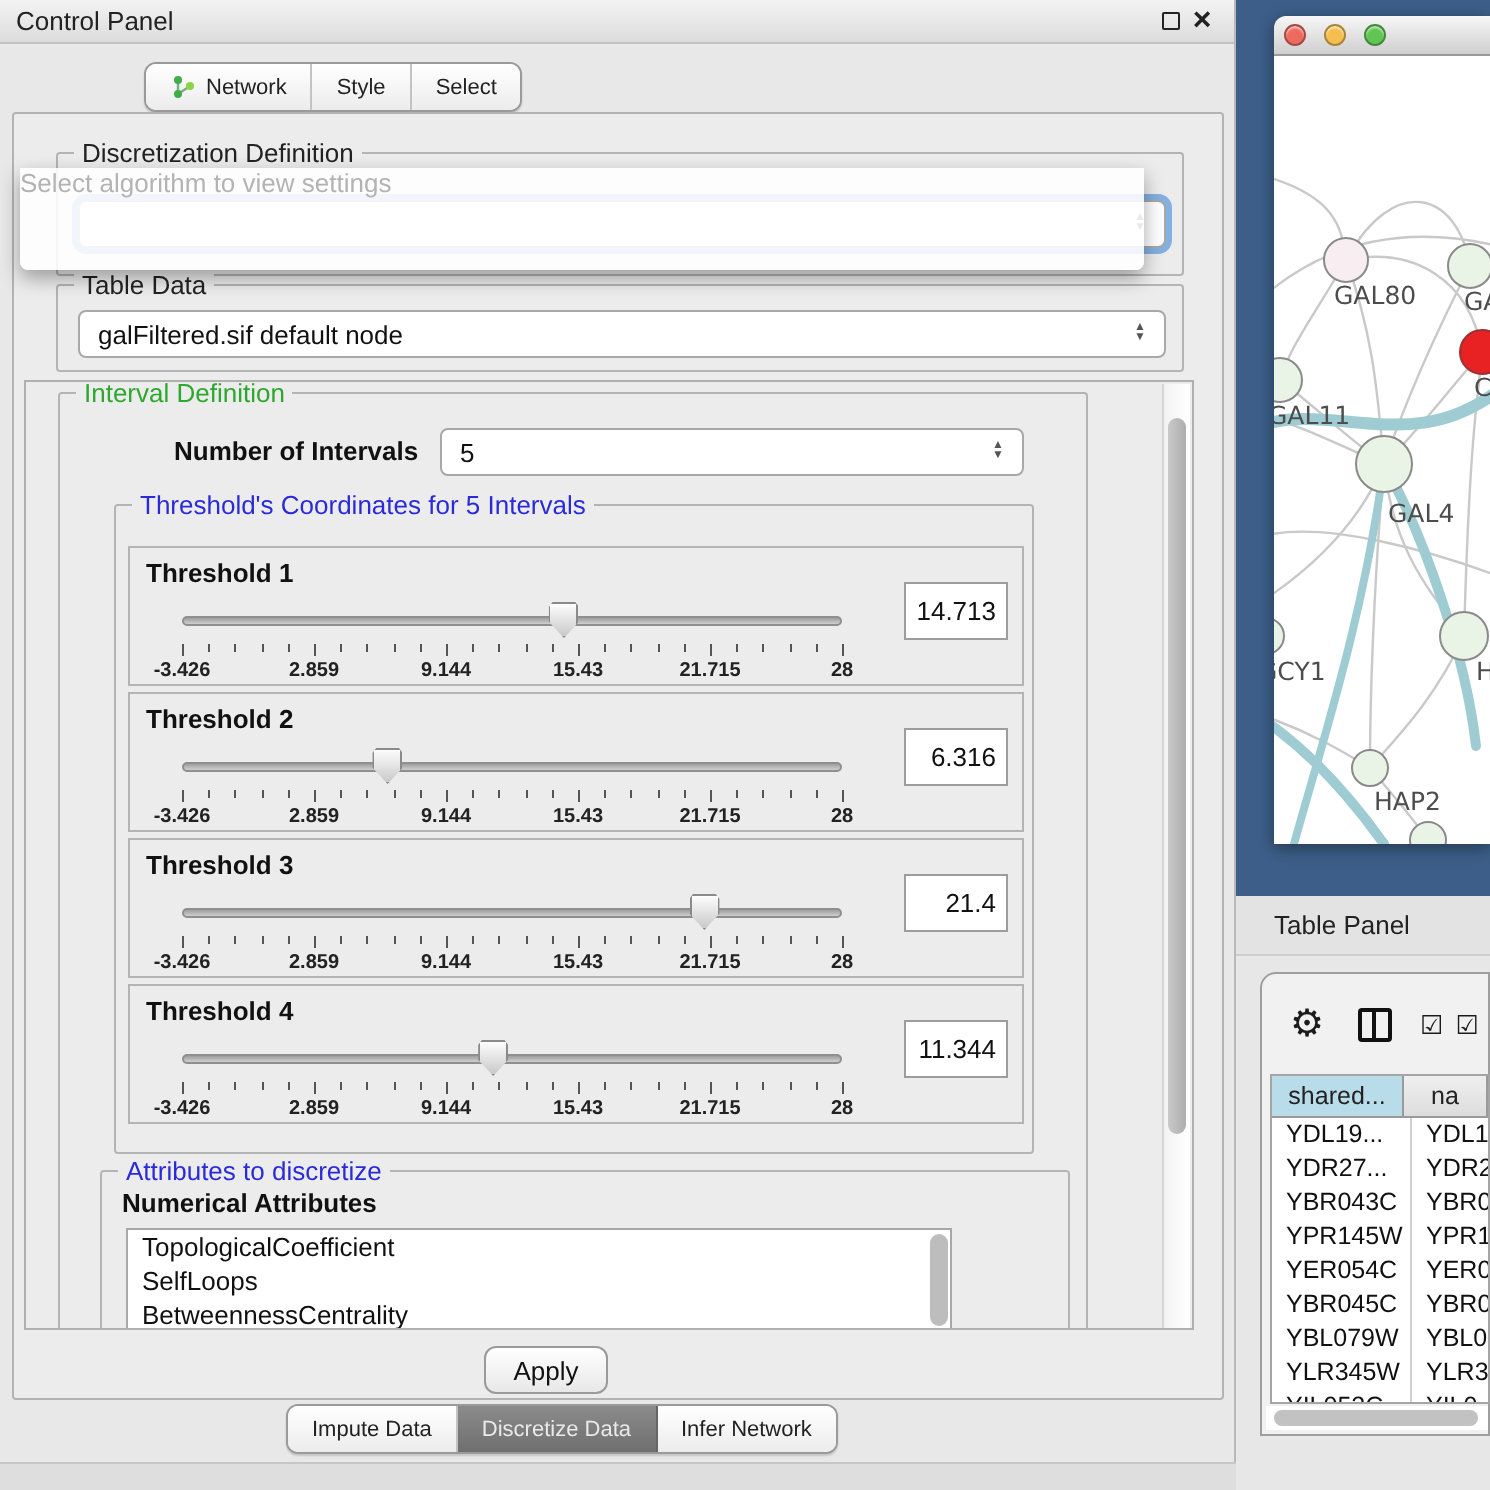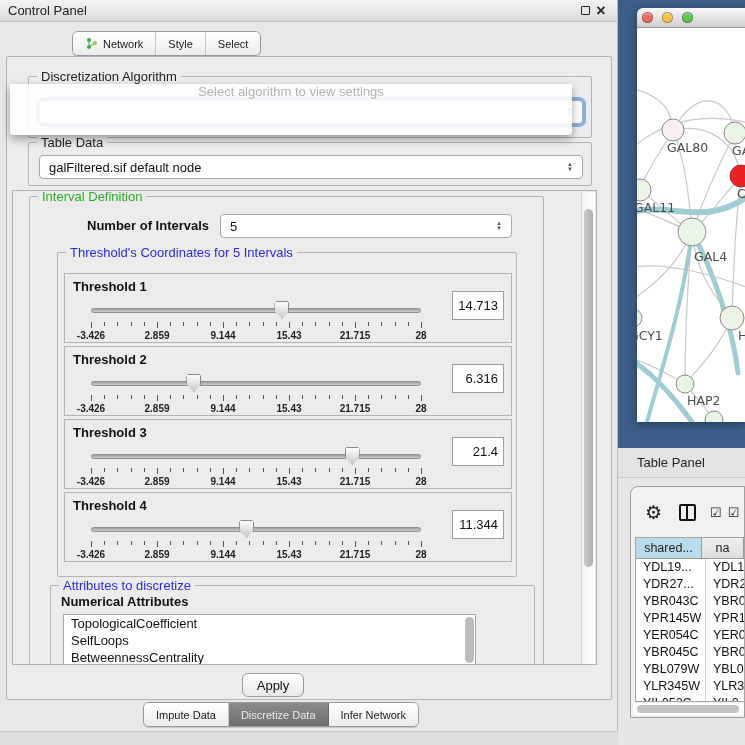--- a/index.html
+++ b/index.html
@@ -43,21 +43,21 @@
   .cbo { position:absolute; background:#fff; border:1px solid #a8a8a8; border-radius:4px;
     display:flex; align-items:center; font-size:13px; color:#111; padding:0 9px; height:24px; }
   .cbo .arrows { margin-left:auto; display:flex; flex-direction:column; font-size:6px;
     line-height:5px; color:#555; }
   .cbo.focused { box-shadow:0 0 0 3px rgba(96,158,222,.75); }
 
   
   #algo-popup { left:10px; top:84px; width:562px; height:51px;
     background:rgba(255,255,255,.88); border-radius:0 0 4px 4px;
     box-shadow:0 4px 10px rgba(0,0,0,.35); z-index:30; font-size:13px; overflow:hidden; }
-  .popup-ph { height:28px; line-height:16px; text-align:center; color:#b3b3b3; }
+  .popup-ph { height:28px; line-height:16px; color:#b3b3b3; }
   .popup-item { height:16px; line-height:16px; padding-left:4px; color:#000; }
   .popup-item.first { font-weight:bold; }
 
   
   #viewport { left:12px; top:190px; width:585px; height:475px;
     border:1px solid #b0b0b0; background:#ececec; overflow:hidden; }
   #vsb-track { position:absolute; right:1px; top:1px; width:14px; height:473px;
     background:linear-gradient(to right,#f2f2f2,#ffffff); border-left:1px solid #d5d5d5; }
   #vsb-thumb { position:absolute; left:2px; top:17px; width:9px; height:358px;
     background:linear-gradient(to right,#c9c9c9,#aeaeae); border-radius:5px; }
@@ -168,21 +168,21 @@
           <span>Style</span>
         </div>
         <div class="seg">
           <span>Select</span>
         </div>
       </div>
 
     <div id="main-panel" class="abs"></div>
 
     <div class="groupbox" style="left:28px; top:76px; width:564px; height:62px;">
-      <span class="grouptitle">Discretization Algorithm</span>
+      <span class="grouptitle">Discretization Definition</span>
       <div class="cbo focused" style="left:10px; top:23px; width:544px;">
         <span class="arrows">
             <span>▲</span>
             <span>▼</span>
           </span>
       </div>
     </div>
 
     <div id="algo-popup" class="abs">
       <div class="popup-ph">Select algorithm to view settings</div>

